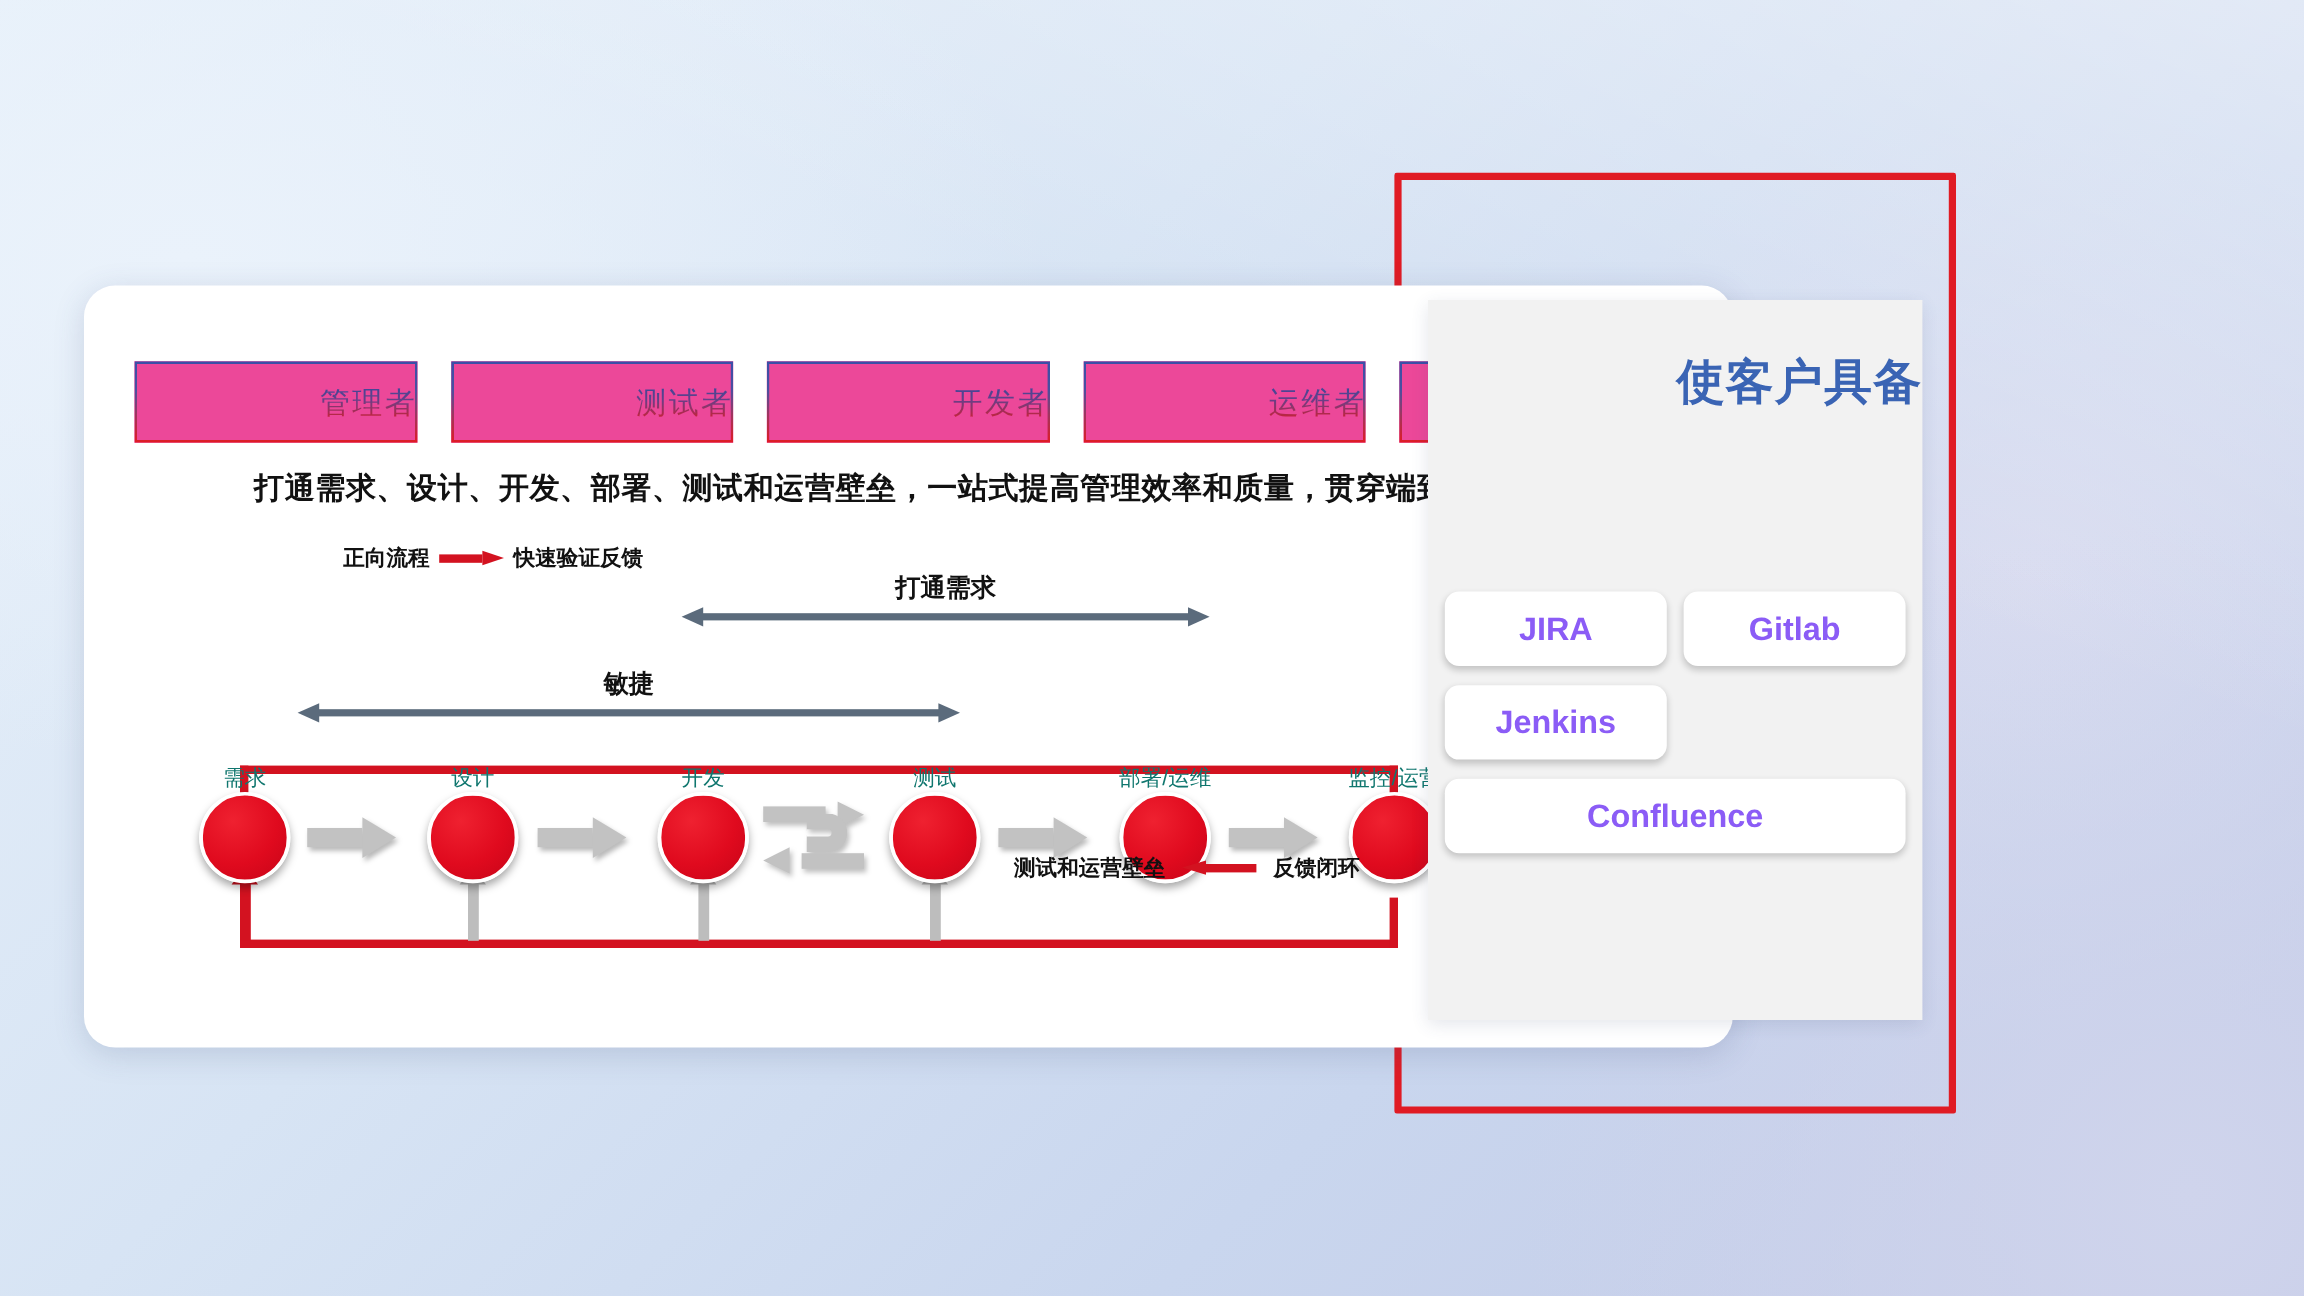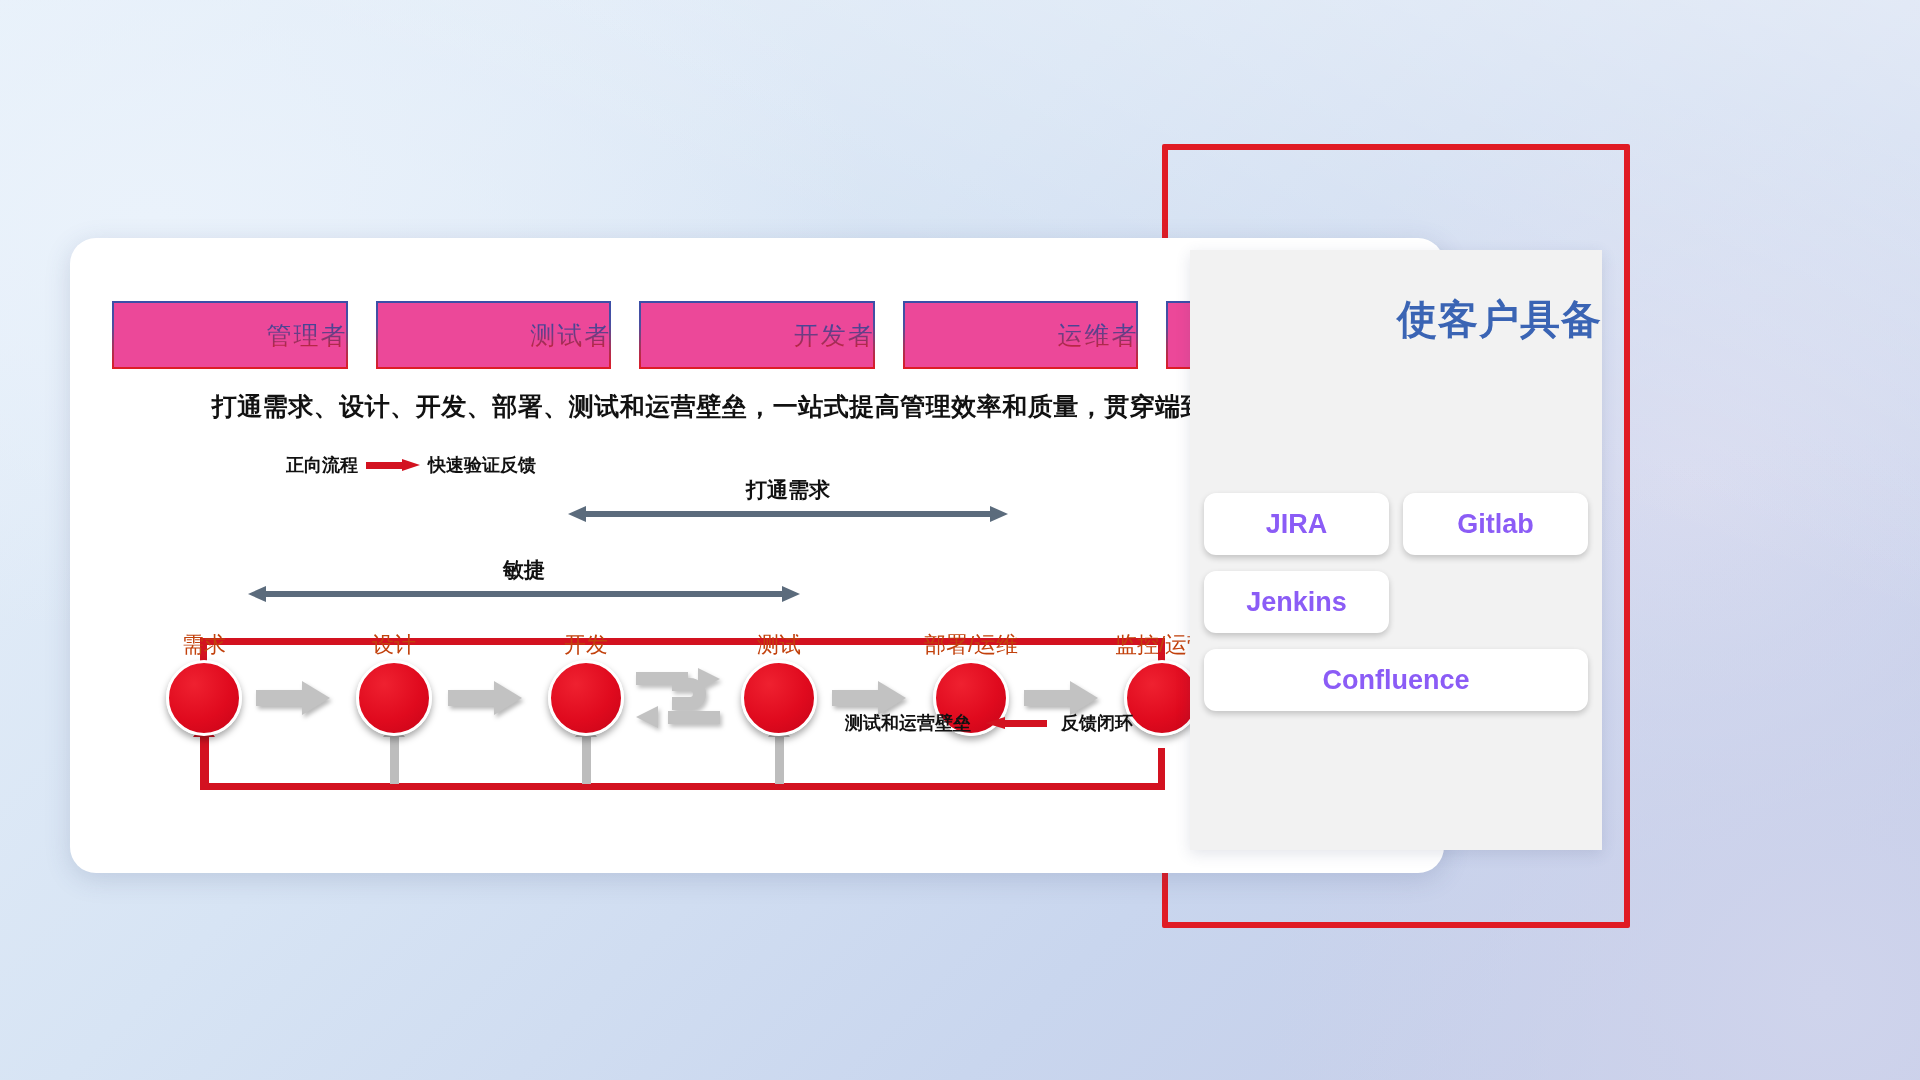--- a/index.html
+++ b/index.html
@@ -95,21 +95,21 @@
   .dbl-arrow .hr{right:0;border-left:18px solid #5b6b7c;}
   .node{position:absolute;width:76px;height:76px;}
   .node .dot{
     width:76px;height:76px;border-radius:50%;
     background:radial-gradient(circle at 36% 30%, #ef2130 0%, #e00a1e 55%, #c60418 100%);
     border:3px solid #ffffff;box-sizing:border-box;
     box-shadow:0 4px 7px rgba(0,0,0,.35);
   }
   .node .nlabel{
     position:absolute;left:50%;transform:translateX(-50%);bottom:76px;
-    font-size:22px;color:#c2410c;white-space:nowrap;
+    font-size:18px;color:#0f766e;white-space:nowrap;
   }
   .gray-arrow{
     position:absolute;width:74px;height:34px;
     filter:drop-shadow(2px 3px 2px rgba(0,0,0,.28));
   }
   .gray-arrow .shaft{position:absolute;left:0;top:9px;width:46px;height:16px;background:#c2c2c2;}
   .gray-arrow .head{position:absolute;right:0;top:0;width:0;height:0;border-top:17px solid transparent;border-bottom:17px solid transparent;border-left:28px solid #c2c2c2;}
 
   .bidir{position:absolute;width:84px;height:56px;filter:drop-shadow(2px 3px 2px rgba(0,0,0,.25));}
   .bidir .t-shaft{position:absolute;left:0;top:2px;width:52px;height:13px;background:#c2c2c2;}

